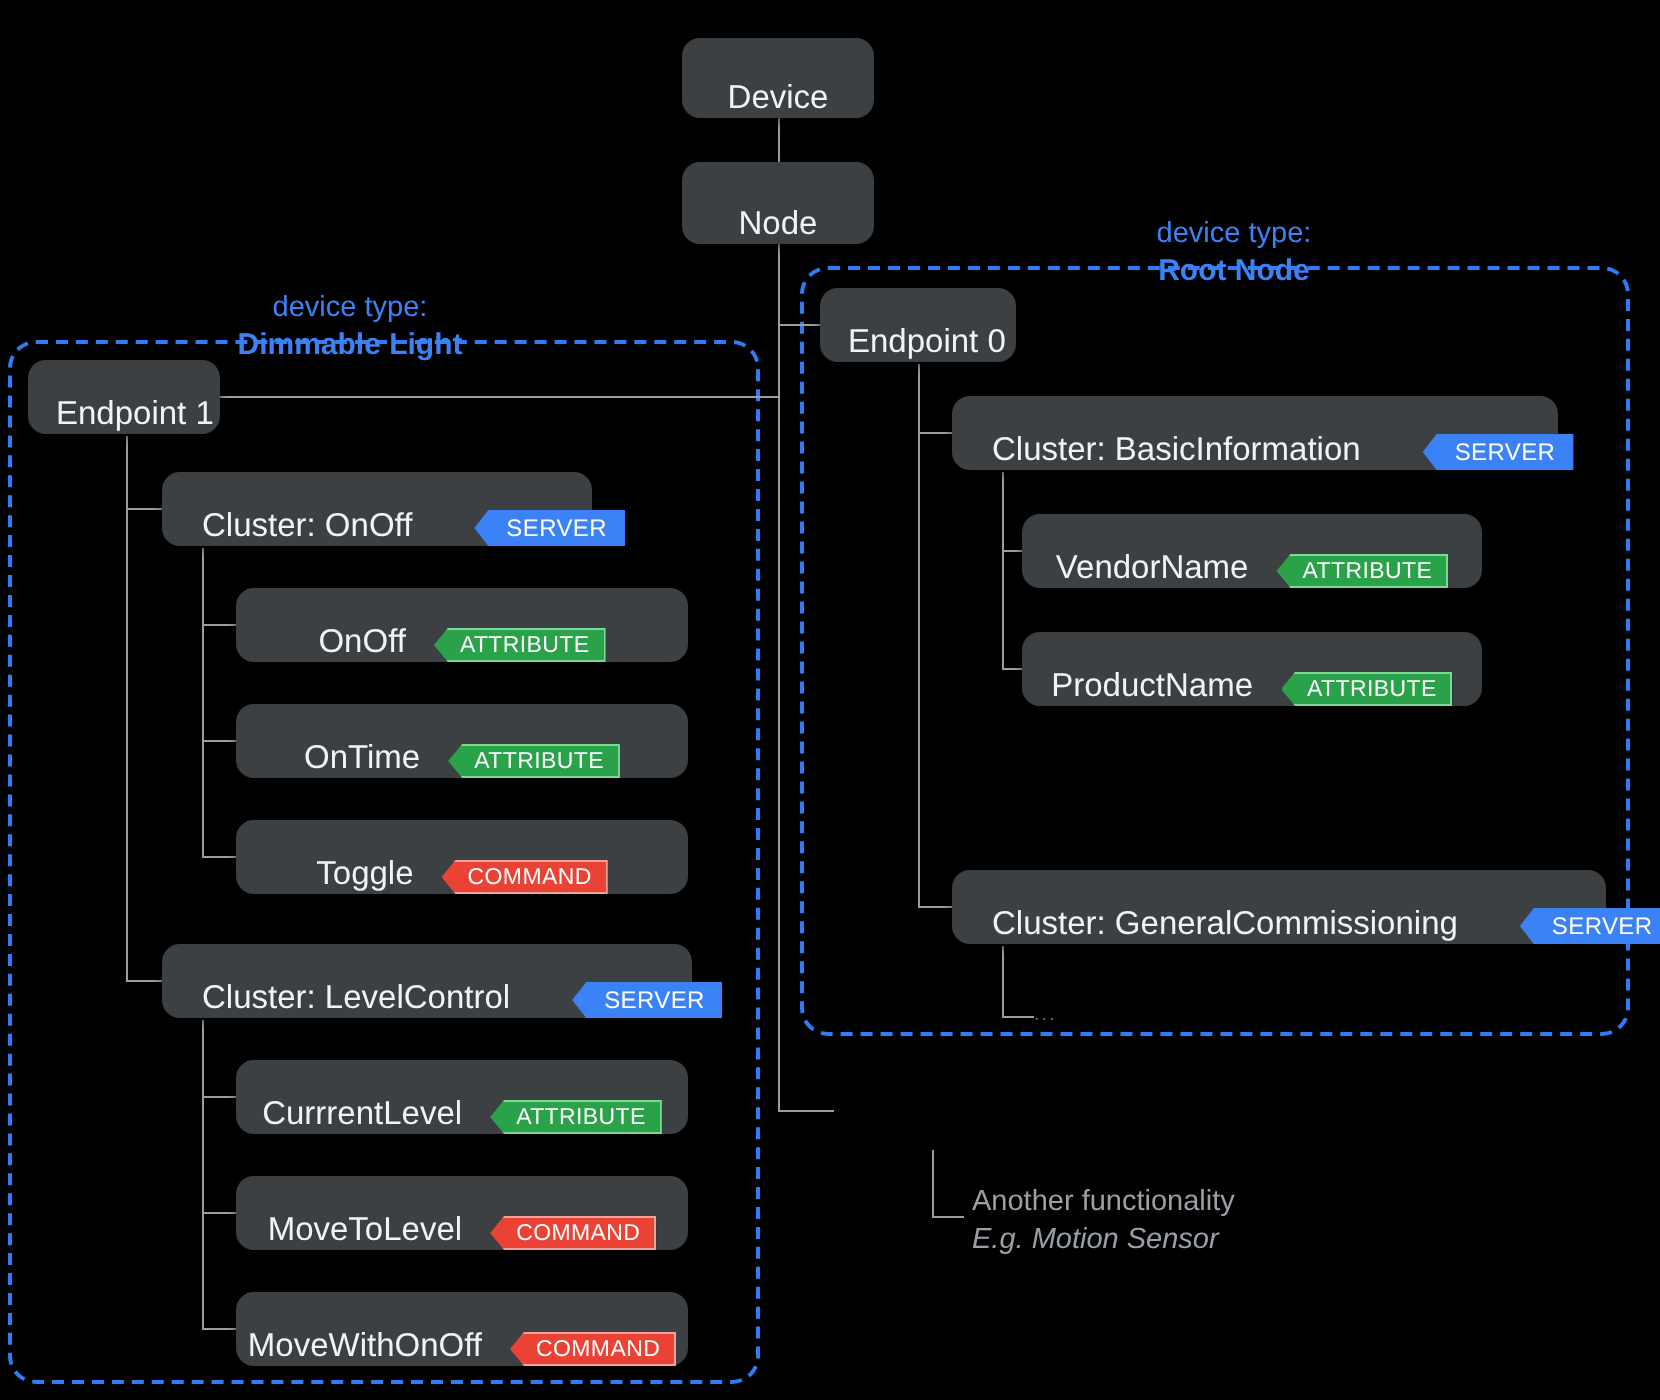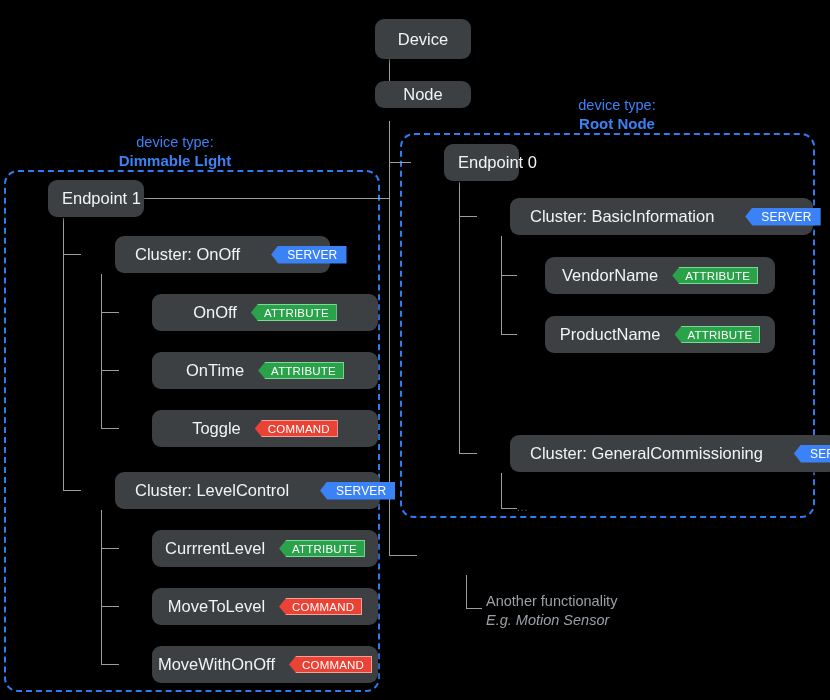--- a/index.html
+++ b/index.html
@@ -38,35 +38,35 @@
     background: transparent;
   }
 
   .devtype {
     position: absolute;
     text-align: center;
     line-height: 1.22;
     color: #3b82f6;
     font-size: 14.5px;
     white-space: nowrap;
+    margin-top: 12px;
   }
   .devtype .dt-label { display: block; font-weight: 400; }
   .devtype .dt-value { display: block; font-weight: 700; font-size: 15px; text-align: center; }
 
   
   .node {
     position: absolute;
     box-sizing: border-box;
     background: #3c4043;
     border-radius: 9px;
     display: flex;
-    align-items: center;
+    align-items: flex-end;
     box-shadow: 0 2px 4px rgba(0,0,0,0.55);
     color: #f1f3f4;
-    margin-left: 34px;
   }
   .node .node-text {
     font-size: 16.5px;
     font-weight: 400;
     color: #f1f3f4;
     white-space: nowrap;
   }
 
   
   .node.plain {
@@ -200,21 +200,21 @@
 
   <div class="line v" style="left:501px; top:473px; height:35px;"></div>
   <div class="line h" style="left:501px; top:508px; width:16px;"></div>
 
   <div class="line v" style="left:466px; top:575px; height:33px;"></div>
   <div class="line h" style="left:466px; top:608px; width:16px;"></div>
 
   <div class="node plain" style="left:341px; top:19px; width:96px; height:40px;">
     <span class="node-text">Device</span>
   </div>
-  <div class="node plain" style="left:341px; top:81px; width:96px; height:27px;">
+  <div class="node plain" style="left:341px; top:81px; width:96px; height:41px;">
     <span class="node-text">Node</span>
   </div>
 
   <div class="node endpoint" style="left:14px; top:180px; width:96px; height:37px;">
     <span class="node-text">Endpoint 1</span>
   </div>
 
   <div class="node cluster" style="left:81px; top:236px; width:215px; height:37px;">
     <span class="node-text">Cluster: OnOff</span>
     <span class="badge server">SERVER</span>
@@ -244,21 +244,21 @@
   </div>
   <div class="node item" style="left:118px; top:588px; width:226px; height:37px;">
     <span class="node-text">MoveToLevel</span>
     <span class="badge command">COMMAND</span>
   </div>
   <div class="node item" style="left:118px; top:646px; width:226px; height:37px;">
     <span class="node-text">MoveWithOnOff</span>
     <span class="badge command">COMMAND</span>
   </div>
 
-  <div class="node endpoint" style="left:410px; top:144px; width:75px; height:37px;">
+  <div class="node endpoint" style="left:410px; top:144px; width:98px; height:37px;">
     <span class="node-text">Endpoint 0</span>
   </div>
 
   <div class="node cluster" style="left:476px; top:198px; width:303px; height:37px;">
     <span class="node-text">Cluster: BasicInformation</span>
     <span class="badge server">SERVER</span>
   </div>
 
   <div class="node item" style="left:511px; top:257px; width:230px; height:37px;">
     <span class="node-text">VendorName</span>

